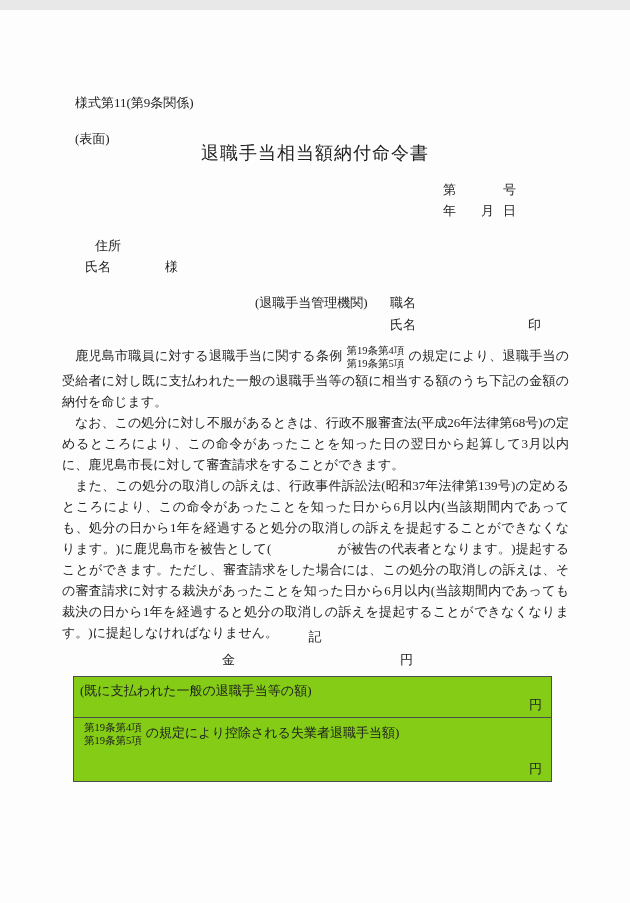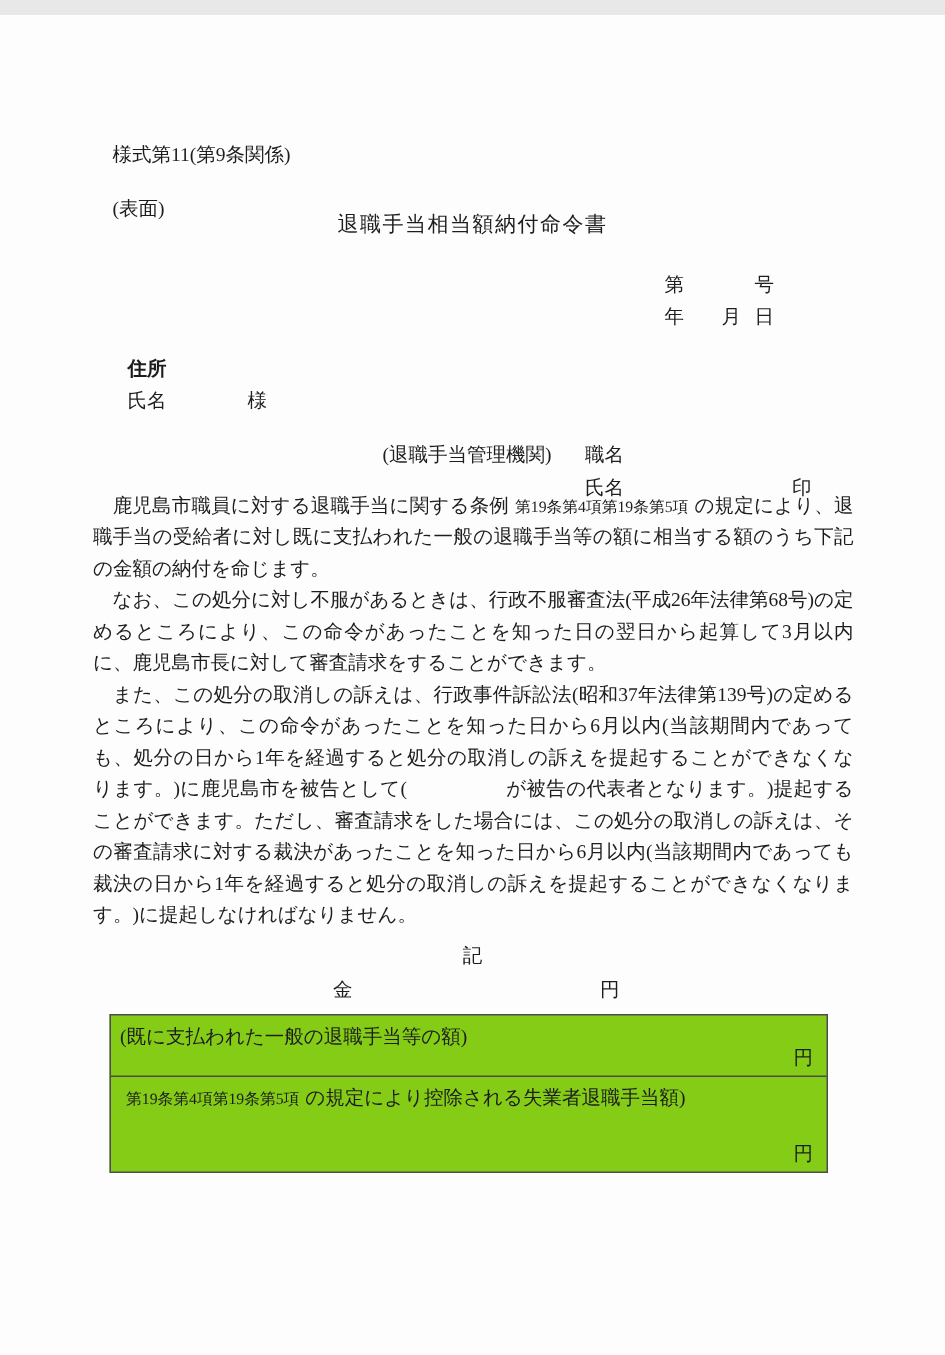--- a/index.html
+++ b/index.html
@@ -9,40 +9,40 @@
     margin:10px auto;
     background:#fdfdfd;
     color:#1d1d1d;
     font-family:"Liberation Serif","DejaVu Serif",serif;
     font-size:13px;
     overflow:hidden;
   }
   .abs{position:absolute;white-space:nowrap;}
   .form-number{left:75px;top:84px;}
   .side-label{left:75px;top:120px;}
-  .doc-title{left:0;right:0;top:131px;text-align:center;font-size:14px;letter-spacing:1px;}
+  .doc-title{left:0;right:0;top:131px;text-align:center;font-size:18px;letter-spacing:1px;}
   .docno-dai{left:443px;top:171px;}
   .docno-go{left:503px;top:171px;}
   .date-year{left:443px;top:192px;}
   .date-month{left:481px;top:192px;}
   .date-day{left:503px;top:192px;}
-  .addr-label{left:85px;top:227px;font-weight:bold;}
+  .addr-label{left:95px;top:227px;}
   .name-label{left:85px;top:248px;}
   .honorific{left:165px;top:248px;}
   .issuer-org{left:255px;top:284px;font-family:Liberation Serif, serif;}
   .issuer-post{left:390px;top:284px;}
   .issuer-name{left:390px;top:306px;}
   .issuer-seal{left:528px;top:306px;}
   .body-text{
-    position:absolute;left:62px;top:316px;width:507px;
+    position:absolute;left:62px;top:334px;width:507px;
     text-align:justify;line-height:21px;white-space:normal;
   }
   .body-text p{margin:0;}
   .clause-stack{
-    display:inline-flex;flex-direction:row;
+    display:inline-flex;flex-direction:column;
     vertical-align:middle;
     font-size:10.5px;line-height:13px;
     margin:0 4px;text-align:left;justify-content:flex-end;
   }
   .ki{left:0;right:0;top:618px;text-align:center;}
   .kin{left:222px;top:641px;}
   .yen-head{left:400px;top:641px;}
   .amount-table{
     position:absolute;left:73px;top:666px;width:479px;
     border:1px solid #4d4d4d;background:#84cc16;

